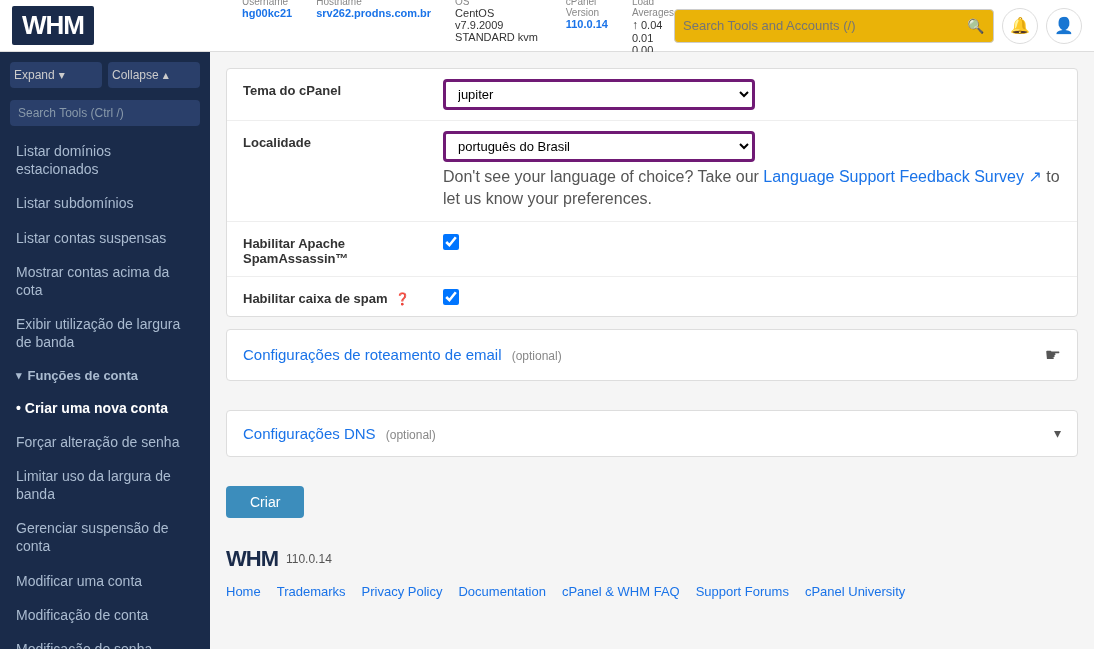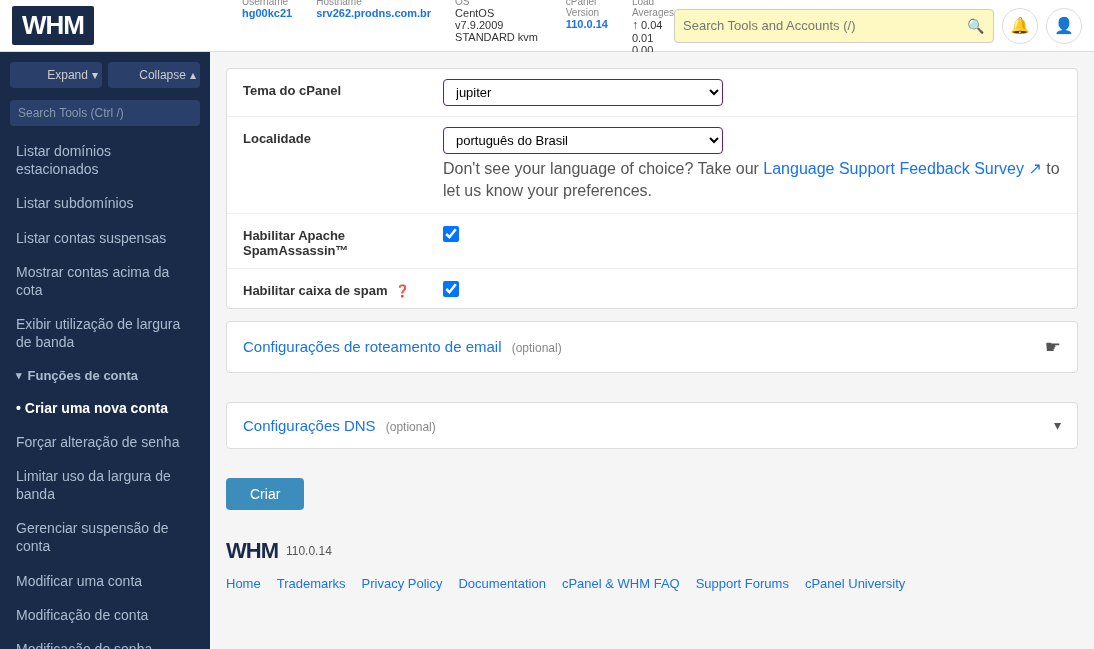--- a/index.html
+++ b/index.html
@@ -52,21 +52,21 @@
     .top-bar-search {
       display: flex;
       align-items: center;
       gap: 8px;
     }
     .search-box {
       display: flex;
       align-items: center;
       border: 1px solid #ccc;
       border-radius: 4px;
-      background: #fef9c3;
+      background: #eab308;
       padding: 0 8px;
       height: 34px;
       width: 320px;
     }
     .search-box input {
       border: none;
       outline: none;
       flex: 1;
       font-size: 13px;
       color: #555;
@@ -119,21 +119,21 @@
       flex: 1;
       background: #2a3f6a;
       border: none;
       color: #ccc;
       border-radius: 4px;
       padding: 6px 4px;
       cursor: pointer;
       font-size: 12px;
       display: flex;
       align-items: center;
-      justify-content: flex-end;
+      justify-content: flex-start;
       gap: 4px;
     }
     .sidebar-search {
       padding: 6px 10px 8px;
     }
     .sidebar-search input {
       width: 100%;
       background: #2a3f6a;
       border: none;
       border-radius: 4px;
@@ -208,27 +208,27 @@
       font-weight: bold;
       padding-top: 4px;
     }
     .form-control-area {
       flex: 1;
       display: flex;
       flex-direction: column;
       gap: 4px;
     }
     .form-select {
-      border: 1px solid #701a75;
+      border: 3px solid #701a75;
       border-radius: 4px;
       padding: 4px 8px;
       font-size: 13px;
       background: #fff;
       cursor: pointer;
-      width: 280px;
+      width: 312px;
     }
     .form-text {
       font-size: 16px;
       color: #555;
       line-height: 1.4;
     }
     .form-text a { color: #1a73e8; text-decoration: none; }
     .form-checkbox {
       width: 16px;
       height: 16px;

